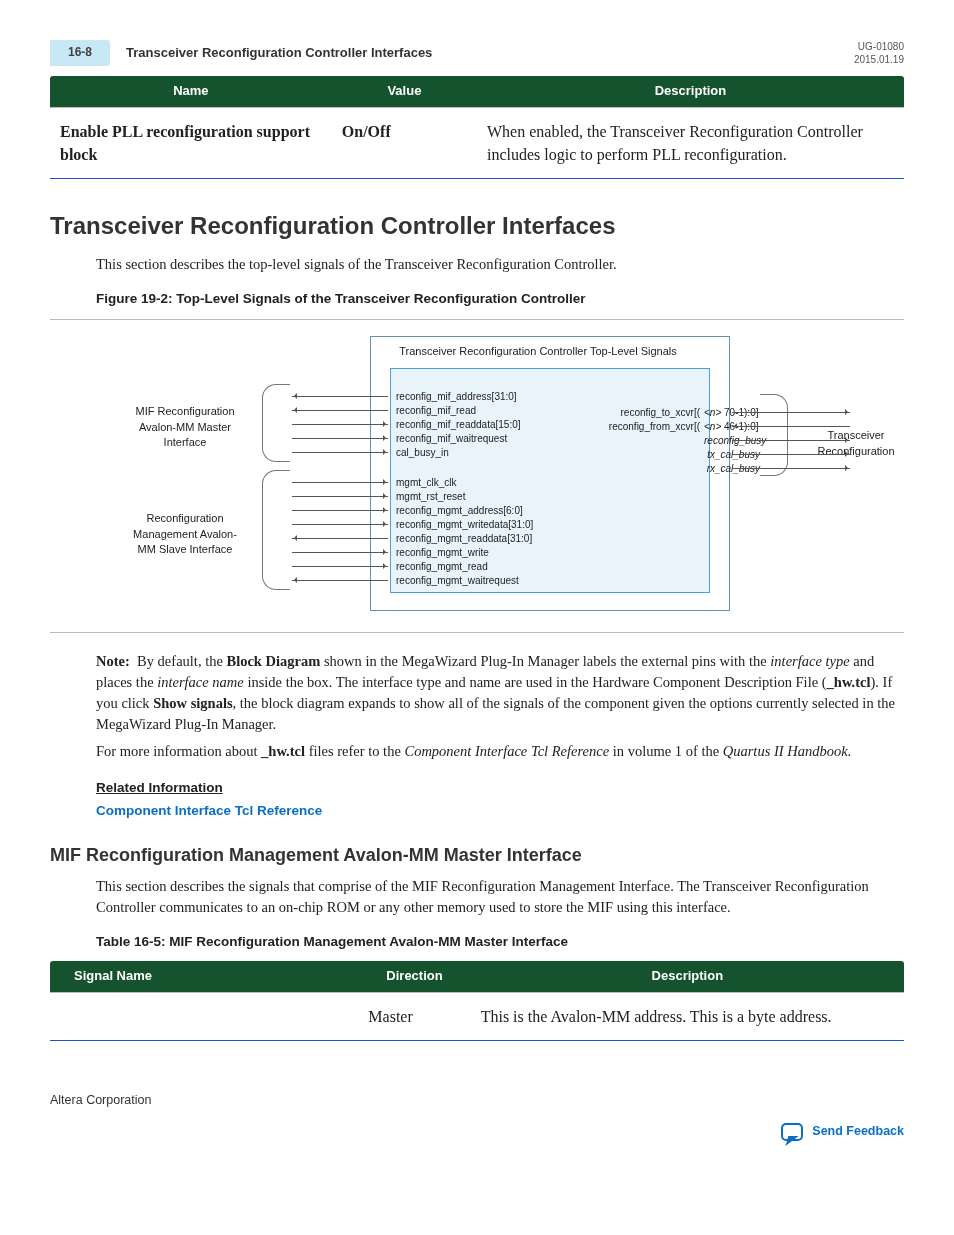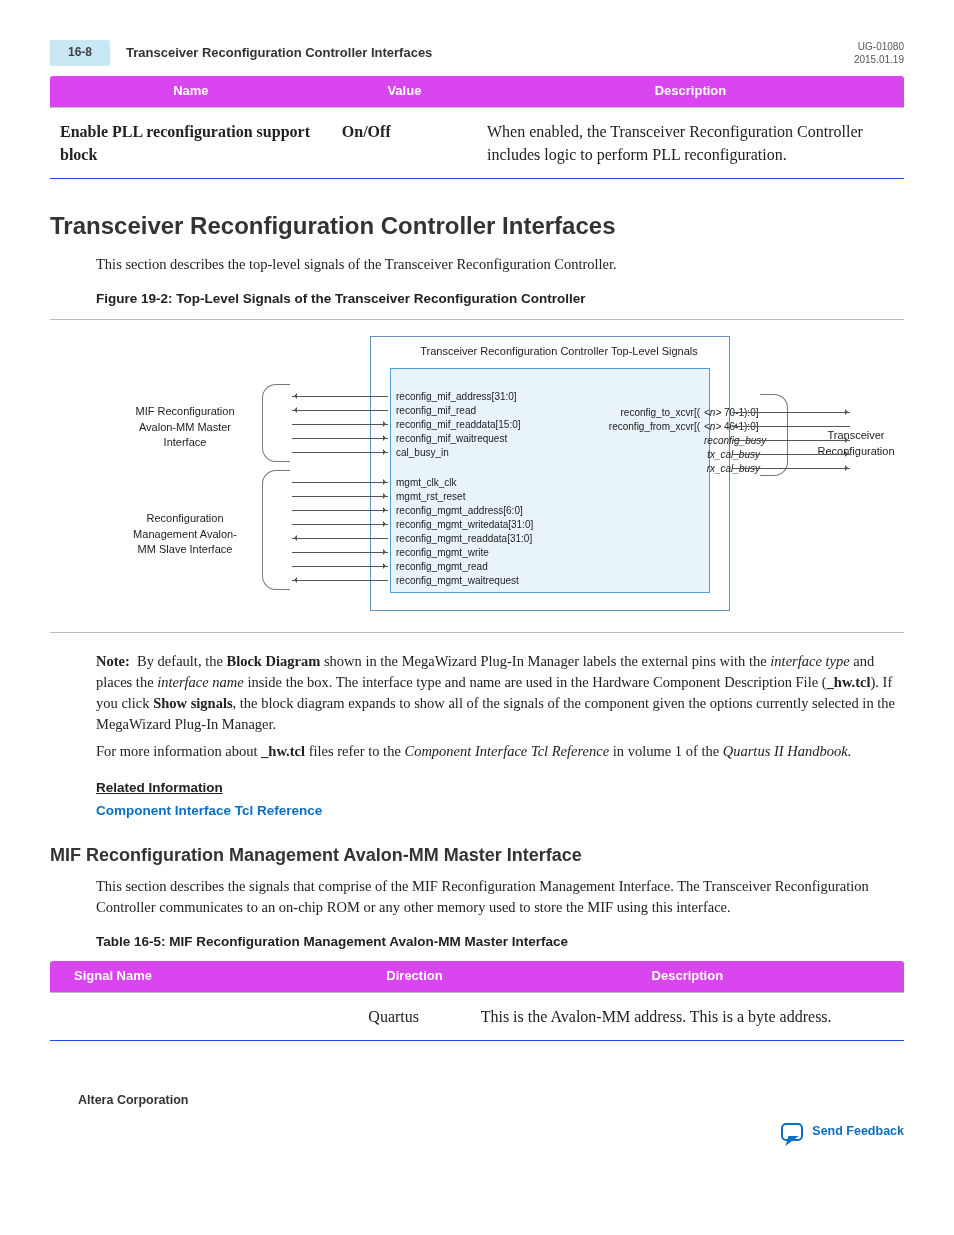--- a/index.html
+++ b/index.html
@@ -27,21 +27,21 @@
     font-family: Arial, sans-serif;
     font-weight: bold;
     font-size: 13px;
     color: #333;
     margin-left: 16px;
     flex: 1;
   }
   .doc-meta { text-align: right; font-family: Arial, sans-serif; font-size: 10px; color: #555; line-height: 1.3; }
   table.param-table { width: 100%; border-collapse: collapse; margin: 6px 0 30px 0; }
   table.param-table th {
-    background: #d946ef;
+    background: #14532d;
     color: #fff;
     font-family: Arial, sans-serif;
     font-weight: bold;
     font-size: 13px;
     padding: 6px 28px;
     text-align: center;
   }
   table.param-table th:first-child { border-radius: 3px 0 0 0; }
   table.param-table th:last-child { border-radius: 0 3px 0 0; }
   table.param-table td {
@@ -89,21 +89,21 @@
   }
   .diagram { position: relative; height: 280px; }
   .d-outer-box {
     position: absolute; left: 320px; top: 0; width: 360px; height: 275px;
     border: 1px solid #6a8fb5;
   }
   .d-inner-box {
     position: absolute; left: 340px; top: 32px; width: 320px; height: 225px;
     border: 1px solid #4a9fd8; background: #e8f3fa;
   }
-  .d-title { position: absolute; left: 329px; top: 8px; width: 360px; text-align: center; font-size: 11px; }
+  .d-title { position: absolute; left: 308px; top: 8px; width: 360px; text-align: center; font-size: 11px; }
   .d-label-left { position: absolute; text-align: center; font-size: 11px; width: 110px; }
   .d-label-left.top { left: 80px; top: 68px; }
   .d-label-left.bot { left: 80px; top: 175px; }
   .d-label-right { position: absolute; right: 0; top: 92px; text-align: center; font-size: 11px; width: 96px; }
   .sig-list { position: absolute; font-size: 10px; line-height: 14px; }
   .sig-list.mif { left: 346px; top: 54px; }
   .sig-list.mgmt { left: 346px; top: 140px; }
   .sig-list.xcvr-l { left: 540px; top: 70px; text-align: right; width: 110px;}
   .sig-list.xcvr-r { left: 654px; top: 70px; text-align: left; width: 80px; font-style: italic; }
   .sig-list.xcvr-r span.norm { font-style: normal; }
@@ -123,21 +123,21 @@
   .arrow-set-r .arrow-row .arrow-line{ width:118px; }
 
   .note-block { margin: 6px 0 6px 46px; font-size: 14.5px; }
   .ri-heading { font-family: Arial, sans-serif; font-weight: bold; font-size: 13.5px; margin: 16px 0 4px 46px; text-decoration: underline; }
   a.doc-link { color: #0a6fc2; text-decoration: none; font-family: Arial, sans-serif; font-weight: bold; font-size: 13.5px; margin-left: 46px; }
   a.footer-link { color: #0a6fc2; text-decoration: none; font-family: Arial, sans-serif; font-weight: bold; font-size: 12.5px; }
   .footer-row {
     display: flex; justify-content: space-between; align-items: center;
     margin-top: 50px; font-family: Arial, sans-serif; font-size: 12.5px;
   }
-  .footer-left { font-weight: bold; color: #333; margin-left: 28px; }
+  .footer-left { font-weight: normal; color: #333; }
   .feedback-row { text-align: right; margin-top: 12px; }
   .feedback-icon {
     display: inline-block; width: 22px; height: 18px; border: 2px solid #0a6fc2; border-radius: 5px;
     position: relative; vertical-align: middle; margin-right: 6px;
   }
   .feedback-icon::after {
     content:''; position:absolute; left:4px; bottom:-7px; width:0; height:0;
     border:5px solid transparent; border-top-color:#0a6fc2; border-left-color:#0a6fc2;
     transform: skewX(-18deg);
   }
@@ -312,21 +312,21 @@
   <thead>
     <tr>
       <th style="text-align:left;padding-left:24px;">Signal Name</th>
       <th>Direction</th>
       <th>Description</th>
     </tr>
   </thead>
   <tbody>
     <tr class="first-row">
       <td class="sig-col-name"></td>
-      <td class="sig-col-dir">Quartus</td>
+      <td class="sig-col-dir">Master</td>
       <td class="sig-col-desc">This is the Avalon-MM address. This is a byte address.</td>
     </tr>
   </tbody>
 </table>
 
 
 <div class="footer-row">
   <span class="footer-left">Altera Corporation</span>
 </div>
 <div class="feedback-row">

